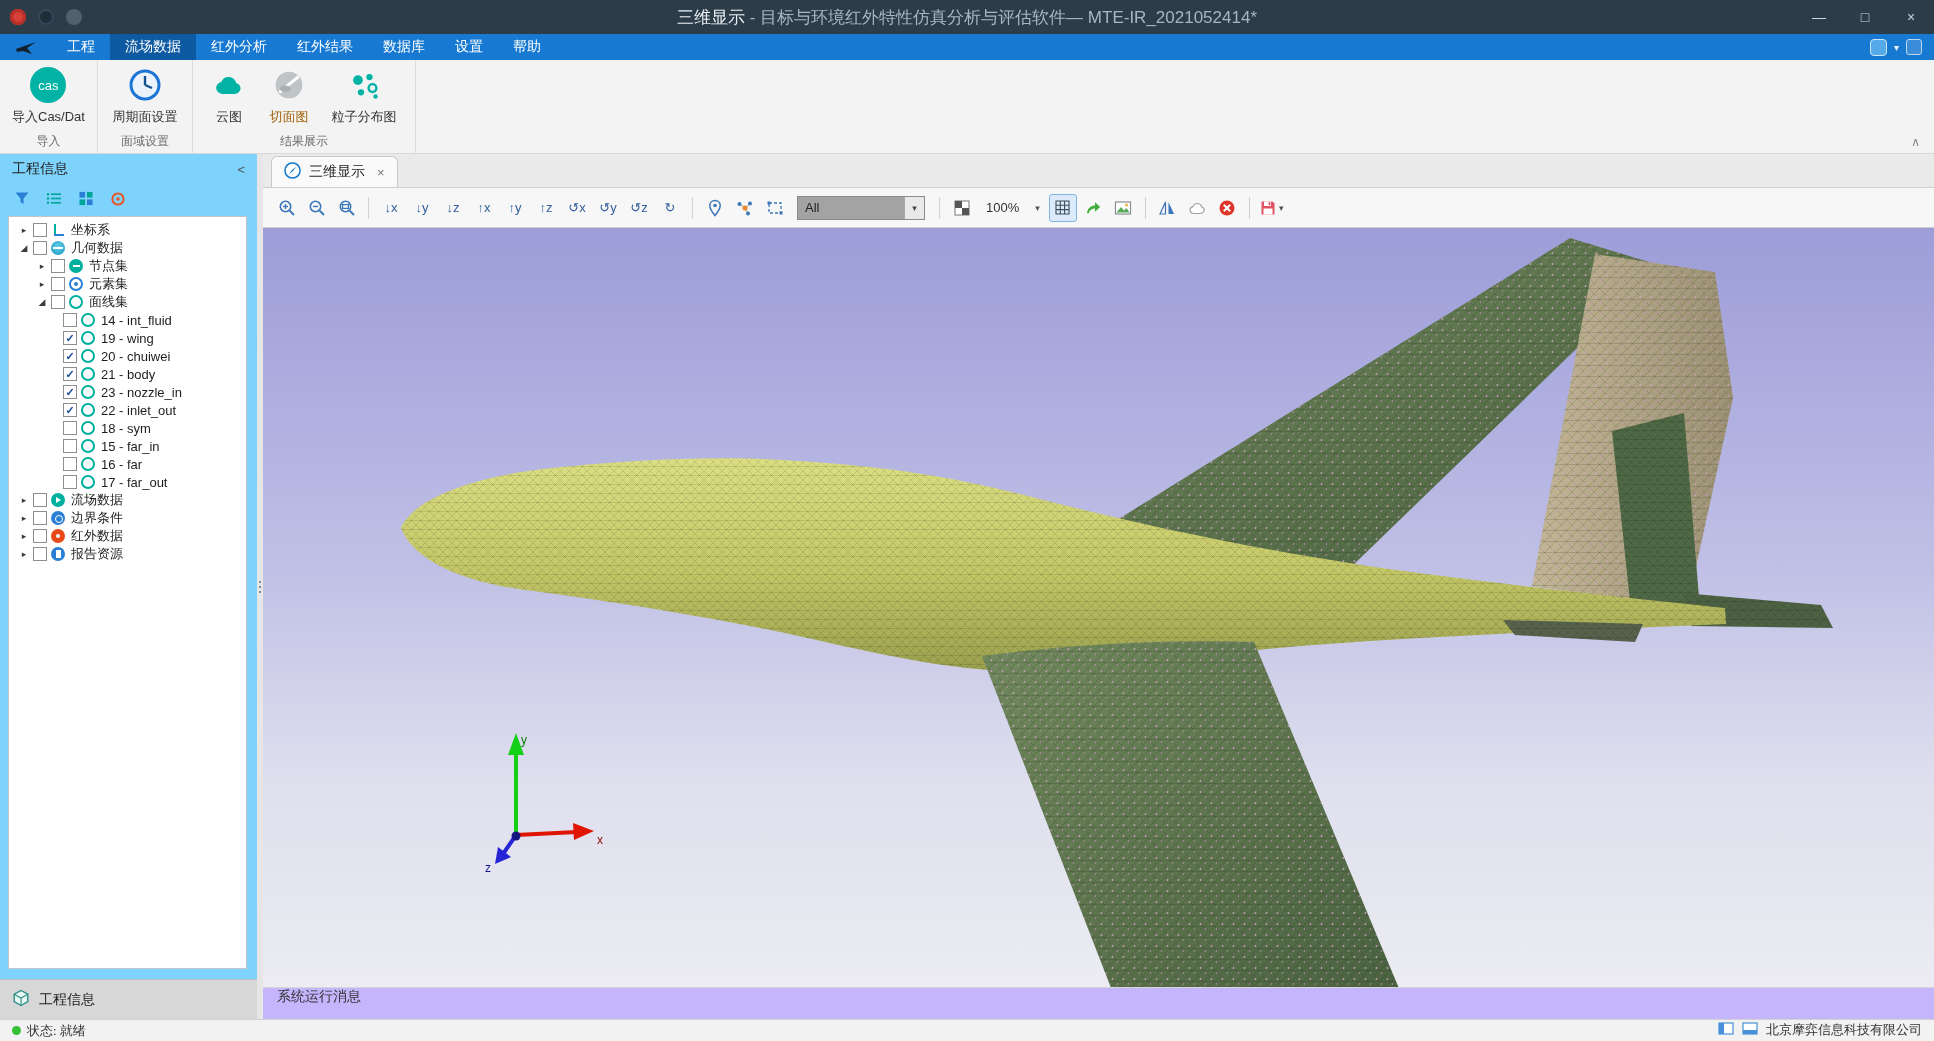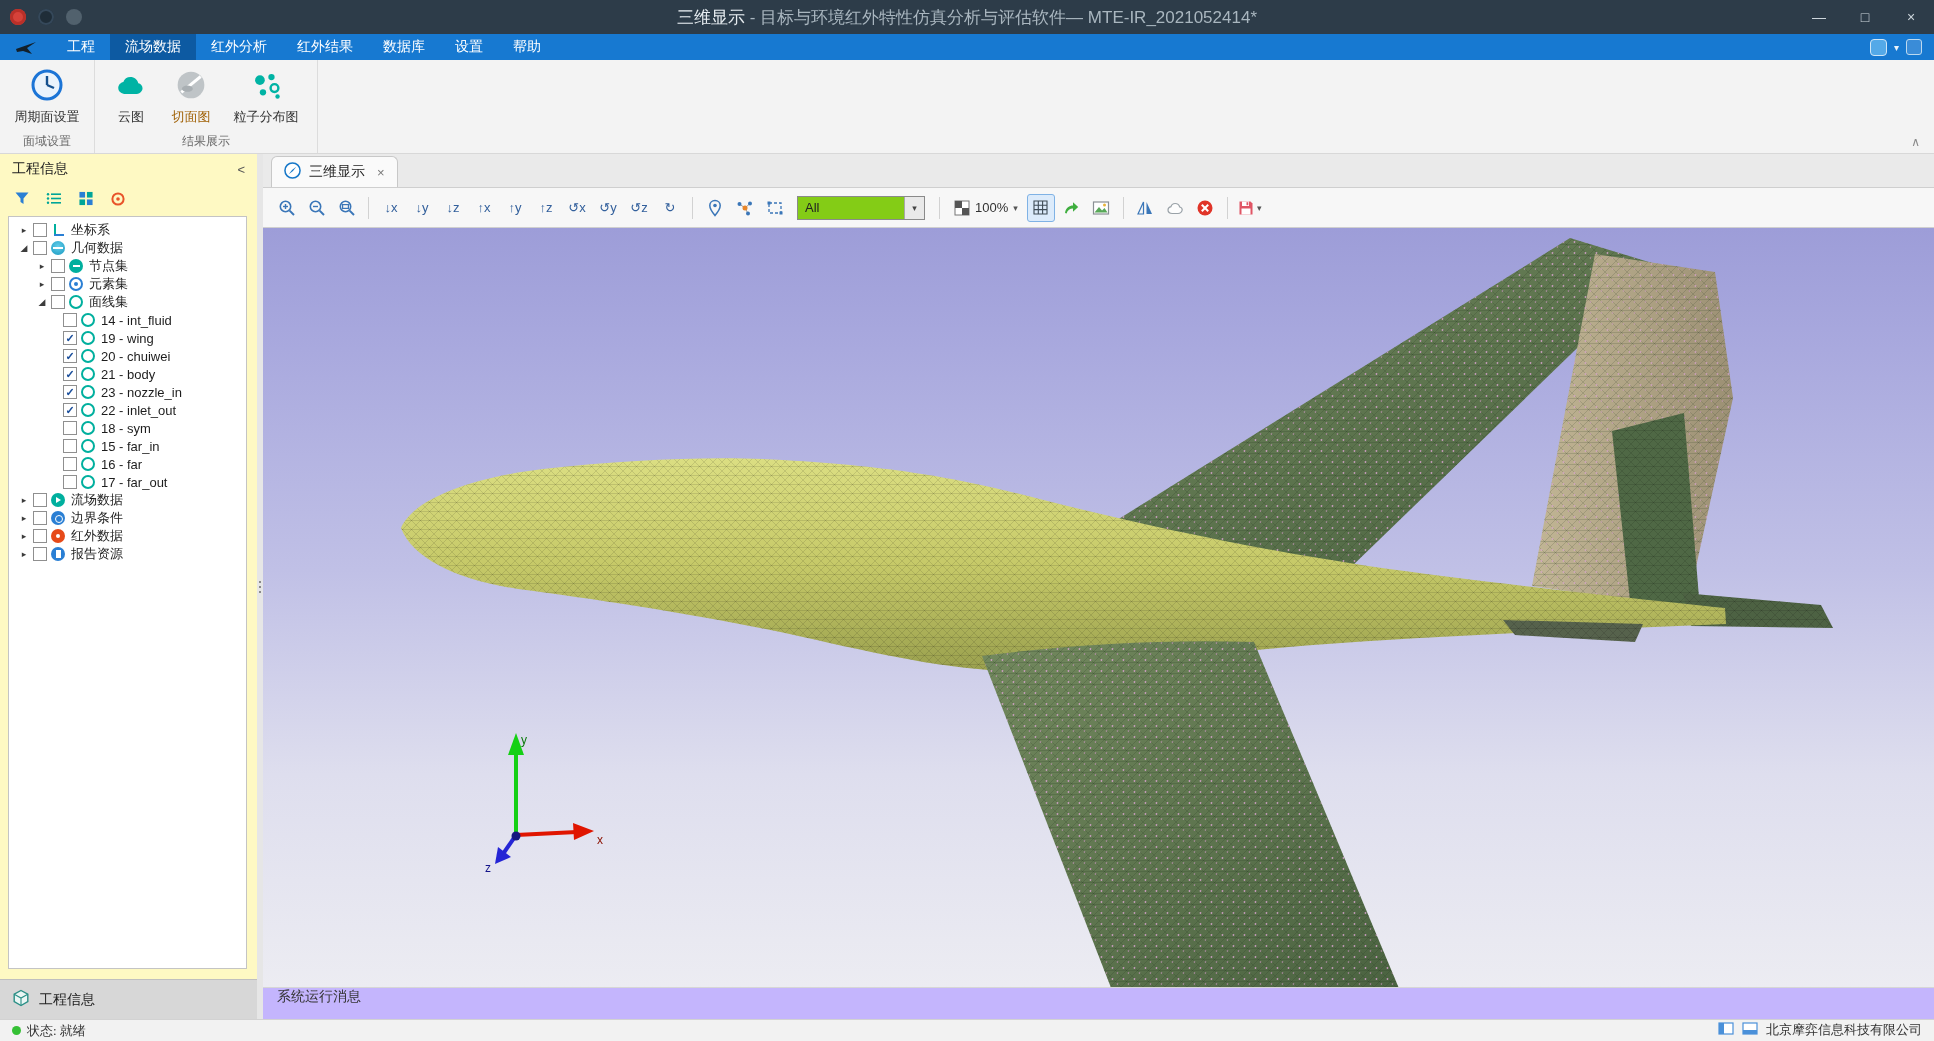--- a/index.html
+++ b/index.html
@@ -38,21 +38,21 @@
   .rico-cas { background:#00b3a4; }
   .rlabel { font-size:13px; color:#333; white-space:nowrap; }
   .rbtn.disabled .rlabel { color:#a16207; }
   .rgroup-label { height:24px; display:flex; align-items:center; justify-content:center; font-size:12px; color:#6a6a6a; }
   .ribbon-collapse { position:absolute; right:14px; bottom:4px; color:#8a8a8a; font-size:12px; }
 
   
   .content { flex:1; display:flex; min-height:0; }
 
   
-  .left-panel { width:257px; background:#fef9c3; display:flex; flex-direction:column; flex:none; }
+  .left-panel { width:257px; background:#7dd3fc; display:flex; flex-direction:column; flex:none; }
   .panel-header { height:30px; display:flex; align-items:center; padding:0 12px; font-size:14px; color:#222; flex:none; }
   .panel-collapse { margin-left:auto; color:#555; font-size:13px; }
   .panel-tools { height:32px; display:flex; align-items:center; gap:16px; padding:0 14px; flex:none; }
   .tree { flex:1; margin:0 10px 10px 8px; background:#fff; border:1px solid #c4c4c4; overflow:hidden; padding-top:4px; }
   .trow { height:18px; display:flex; align-items:center; font-size:13px; color:#1d1d1d; white-space:nowrap; }
   .lvl0 { padding-left:8px; } .lvl1 { padding-left:26px; } .lvl2 { padding-left:52px; }
   .exp { width:14px; text-align:center; font-size:9px; color:#3c3c3c; flex:none; }
   .cb { width:14px; height:14px; border:1px solid #8f8f8f; background:#fff; margin:0 4px 0 2px; flex:none;
         display:flex; align-items:center; justify-content:center; font-size:11px; font-weight:bold; color:#1b4f9c; line-height:1; }
   .ti { width:14px; height:14px; border-radius:50%; margin-right:6px; flex:none; position:relative; }
@@ -84,24 +84,24 @@
   
   .main { flex:1; display:flex; flex-direction:column; min-width:0; background:#f0f0f0; }
   .tabbar { height:34px; background:#eaeaea; border-bottom:1px solid #cfcfcf; display:flex; align-items:flex-end; padding-left:8px; flex:none; }
   .doc-tab { height:31px; display:flex; align-items:center; gap:8px; padding:0 12px; background:#fafafa; border:1px solid #c8c8c8; border-bottom:none; border-radius:6px 6px 0 0; font-size:14px; color:#222; }
   .tab-close { color:#787878; font-size:13px; margin-left:4px; }
 
   .vtoolbar { height:40px; background:#f7f7f7; border-bottom:1px solid #cfcfcf; display:flex; align-items:center; gap:3px; padding:0 10px; flex:none; }
   .vsep { width:1px; height:22px; background:#d2d2d2; margin:0 5px; flex:none; }
   .tbtn { min-width:27px; height:27px; display:flex; align-items:center; justify-content:center; border-radius:3px; flex:none; }
   .nav { font-size:13px; color:#33609c; width:28px; text-align:center; white-space:nowrap; }
-  .combo { width:128px; height:24px; background:#84cc16; border:1px solid #8a8a8a; display:flex; align-items:center; font-size:13px; color:#222; margin:0 6px; flex:none; }
+  .combo { width:128px; height:24px; background:#a3a3a3; border:1px solid #8a8a8a; display:flex; align-items:center; font-size:13px; color:#222; margin:0 6px; flex:none; }
   .combo .val { flex:1; padding-left:7px; }
   .combo .cbtn { width:20px; height:100%; background:#e9e9e9; border-left:1px solid #a8a8a8; display:flex; align-items:center; justify-content:center; font-size:9px; color:#444; }
-  .zoomctl { display:flex; align-items:center; gap:5px; font-size:13px; color:#333; padding:0 6px; flex:none; }
+  .zoomctl { display:flex; align-items:center; gap:16px; font-size:13px; color:#333; padding:0 6px; flex:none; }
   .zoomctl .caret { font-size:9px; color:#555; }
   .gridbtn { width:28px; height:28px; border:1px solid #7fb2e5; background:#dcebfb; display:flex; align-items:center; justify-content:center; border-radius:3px; flex:none; }
   .save-caret { font-size:9px; color:#555; margin-left:2px; }
 
   .viewport { flex:1; position:relative; overflow:hidden;
     background:linear-gradient(180deg,#9d9dd8 0%, #a9a9de 16%, #c0c0e6 45%, #deдеee 72%, #ececf2 100%);
     background:linear-gradient(180deg,#9d9dd8 0%, #a9a9de 16%, #c0c0e6 45%, #dedeee 72%, #ececf2 100%); }
   .viewport svg.scene { position:absolute; left:0; top:0; }
 
   .message-bar { height:32px; background:#c4b5fd; border-top:1px solid #d6d6d6; display:flex; align-items:flex-start; padding-left:14px; font-size:14px; color:#333; flex:none; }
@@ -146,20 +146,31 @@
     <span class="mtab">设置</span>
     <span class="mtab">帮助</span>
     <span class="menu-right">
       <span class="mr-box"></span>
       <span class="mr-caret">▾</span>
       <span class="mr-ghost"></span>
     </span>
   </div>
 
   <div class="ribbon">
+    <div class="rgroup">
+      <div class="rbuttons">
+        <div class="rbtn">
+          <span class="rico rico-cas">
+              <span>cas</span>
+            </span>
+          <span class="rlabel">导入Cas/Dat</span>
+        </div>
+      </div>
+      <div class="rgroup-label">导入</div>
+    </div>
 
     <div class="rgroup">
       <div class="rbuttons">
         <div class="rbtn">
           <span class="rico">
             <svg width="36" height="36" viewBox="0 0 36 36">
                 <circle cx="18" cy="18" r="14" fill="#eaf3fc" stroke="#1b74d6" stroke-width="3"></circle>
                 <line x1="18" y1="18" x2="18" y2="9" stroke="#14508f" stroke-width="2.4"></line>
                 <line x1="18" y1="18" x2="25" y2="21" stroke="#14508f" stroke-width="2.4"></line>
               </svg>

